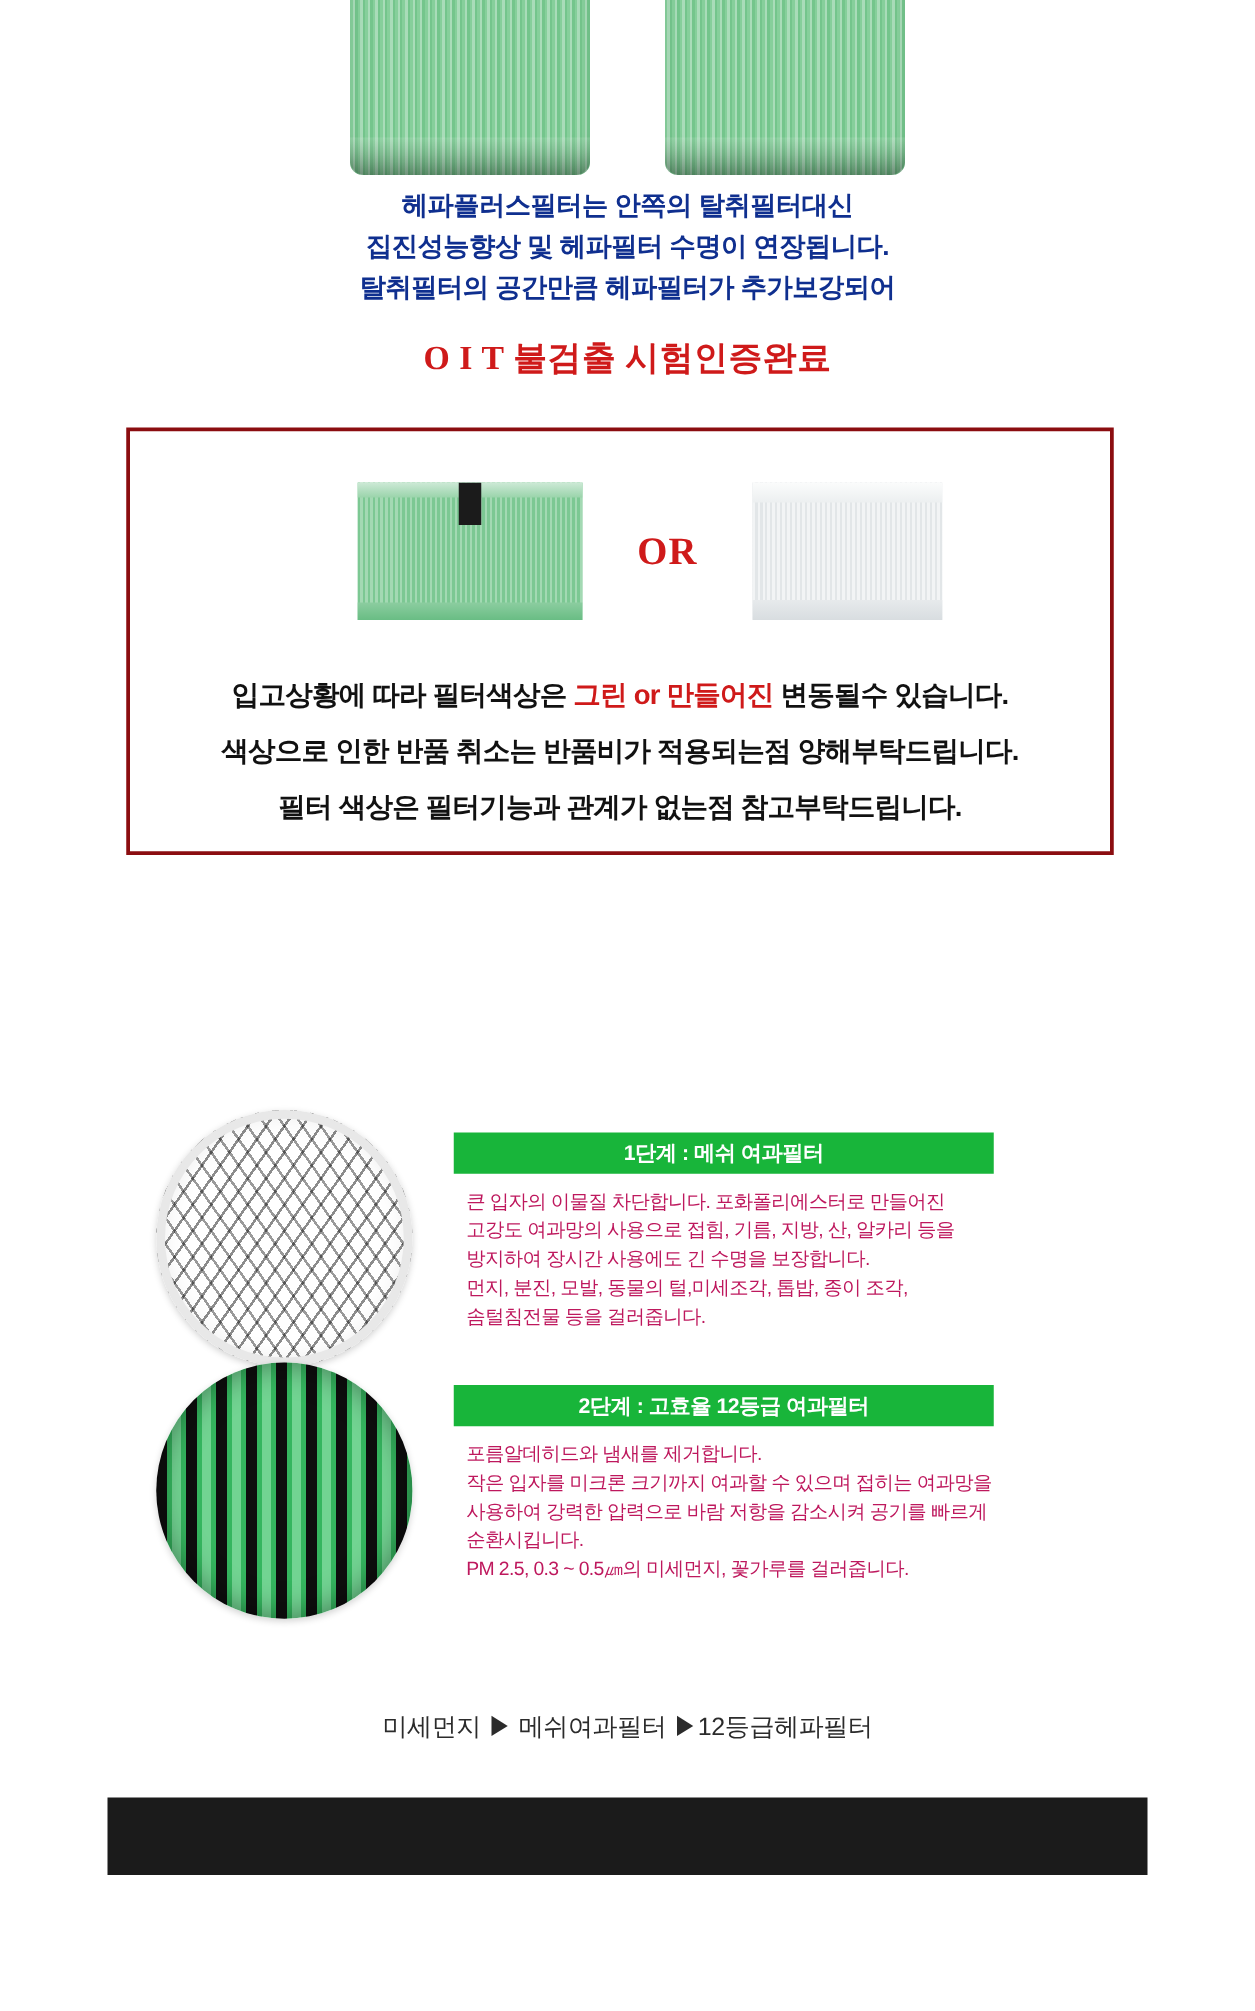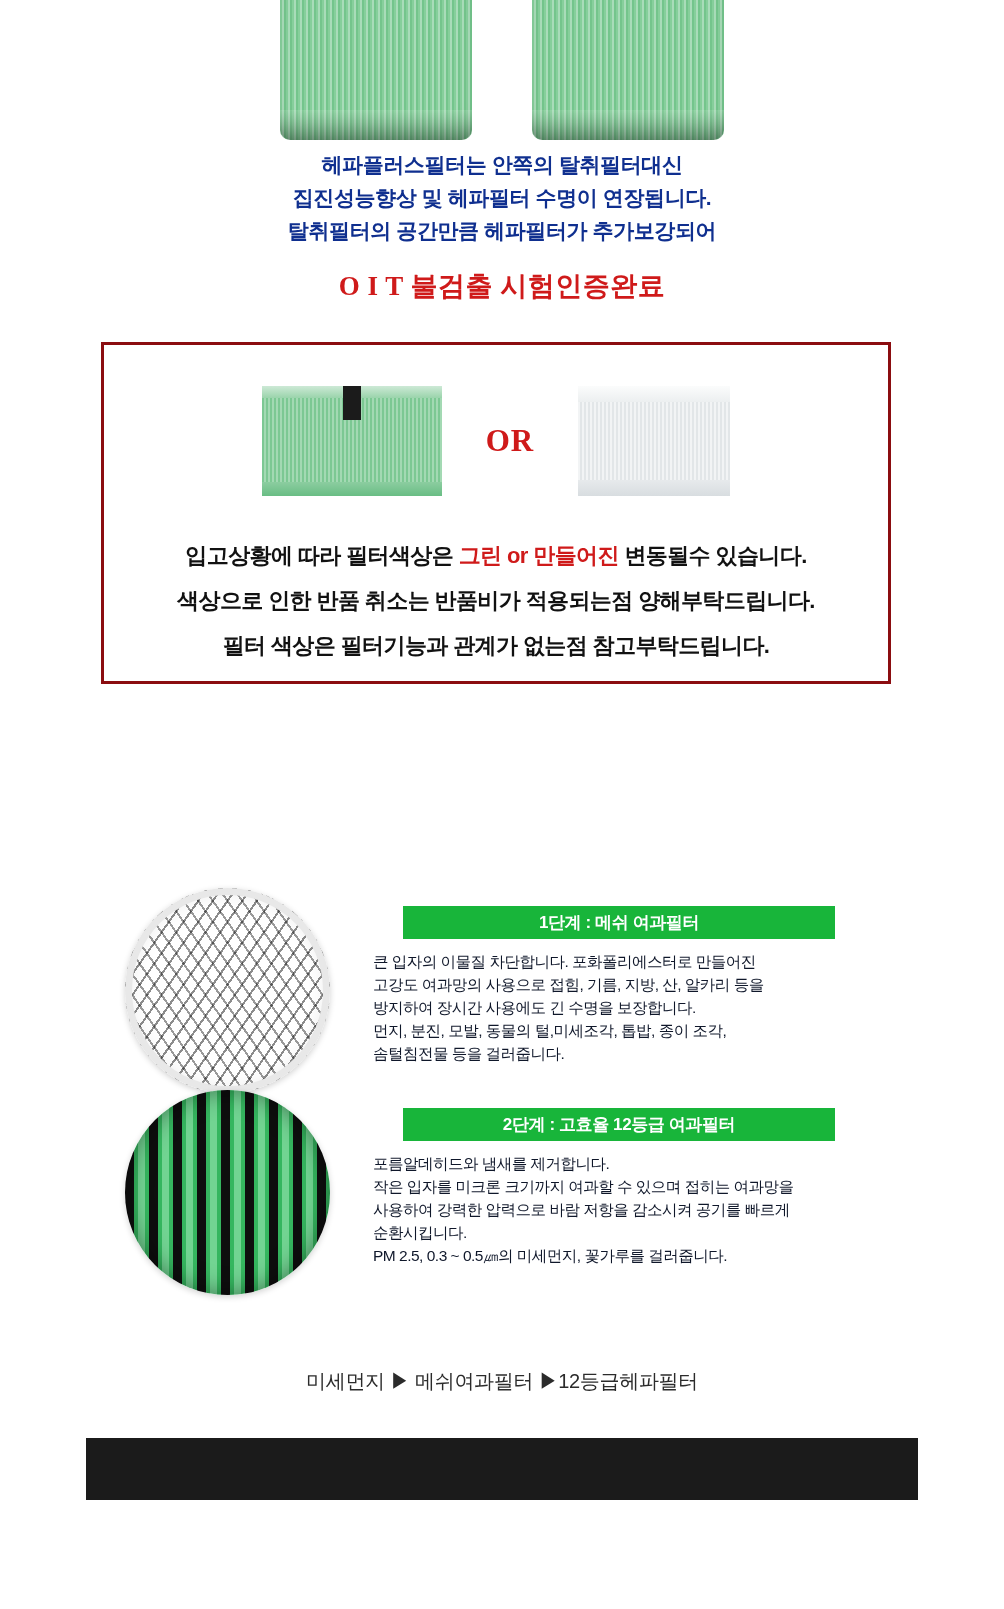--- a/index.html
+++ b/index.html
@@ -85,20 +85,21 @@
   }
   .swatch-row {
     position: absolute;
     top: 41px;
     left: 0;
     width: 100%;
     display: flex;
     align-items: center;
     justify-content: center;
     gap: 44px;
+    padding-left: 24px;
   }
   .swatch {
     position: relative;
     width: 180px;
     height: 110px;
     overflow: hidden;
   }
   .swatch.green {
     background:
       repeating-linear-gradient(90deg,
@@ -221,28 +222,27 @@
     width: 432px;
     height: 33px;
     background: #18b53a;
     color: #ffffff;
     font-size: 17px;
     font-weight: 700;
     display: flex;
     align-items: center;
     justify-content: center;
     letter-spacing: -0.4px;
-    margin-left: 40px;
   }
   .stage-body {
     position: absolute;
     left: 373px;
     top: 62px;
     width: 430px;
-    color: #0f172a;
+    color: #be185d;
     font-size: 15.5px;
     line-height: 23px;
     letter-spacing: -0.5px;
   }
   .stage-body p { margin: 0; }
   .stage-body .gap { }
 
   
   .flow {
     position: absolute;

